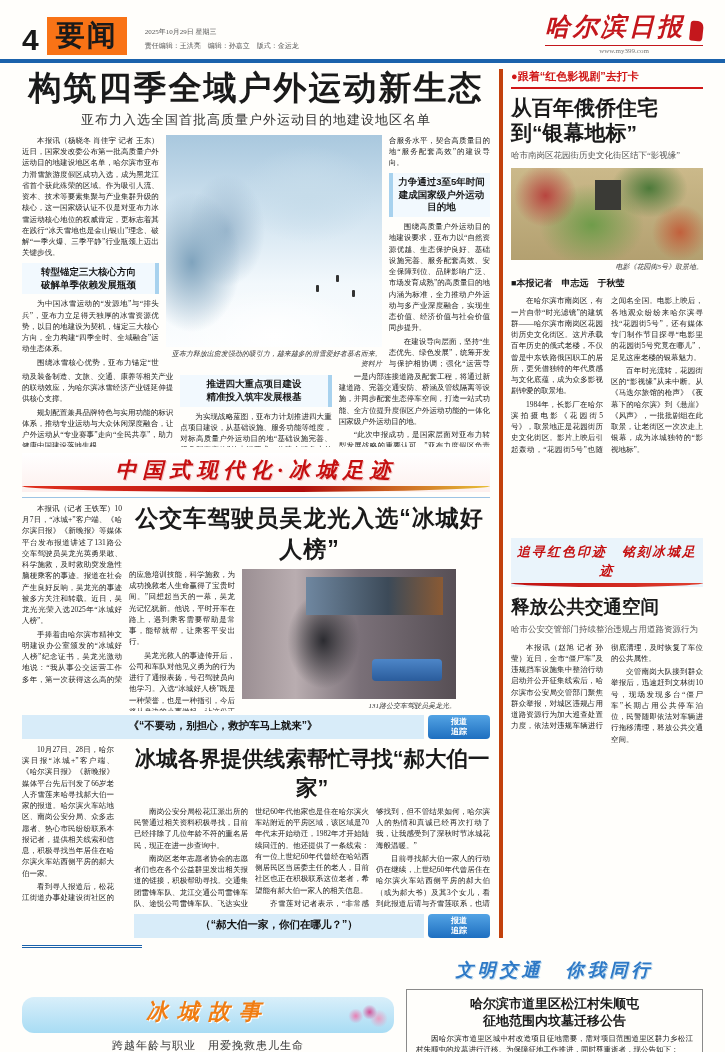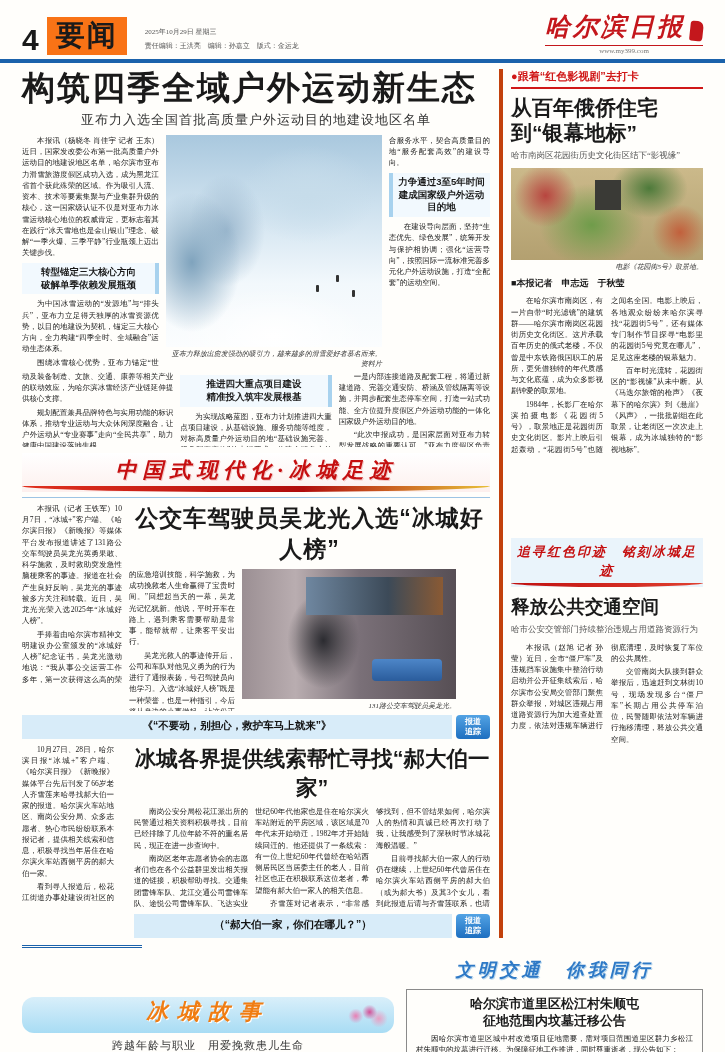--- a/index.html
+++ b/index.html
@@ -22,29 +22,29 @@
   .blue-rule { height:4px; background:#1b62ab; margin:0 0 6px 0; }
   
   .body-t { font-size:7.5px; line-height:1.5; text-align:justify; }
   .body-t p { text-indent:2em; margin-bottom:2px; }
   .caption { font-size:7px; color:#333; font-style:italic; }
   .subhead-blue { font-family:"Liberation Sans",sans-serif; font-weight:bold; font-size:9.5px; line-height:1.35;
                   text-align:center; border-right:4px solid #a8d2ee; background:#f2f9fe; padding:3px 2px; margin:4px 0; }
   .colbox { overflow:hidden; }
   .badge { background:linear-gradient(180deg,#53a3e4,#1e6fc0); color:#fff; border-radius:4px;
            font-family:"Liberation Sans",sans-serif; font-size:8px; font-weight:bold; line-height:1.25;
-           padding:2px 9px; text-align:center; align-self:center; }
+           padding:2px 23px; text-align:center; align-self:center; }
   .quote-row { display:flex; gap:4px; margin-top:4px; }
   .quote-bar { flex:1; background:#d8ecf9; font-family:"Liberation Sans",sans-serif; font-weight:bold;
                font-size:10.5px; text-align:center; padding:4px 0; color:#111; }
   
   .top-zone { display:flex; padding:0 22px; gap:9px; }
   .main-col { width:468px; }
   .side-col { width:204px; border-left:4px solid #c2410c; padding-left:8px; }
-  .lead-h1 { font-family:"Liberation Sans",sans-serif; font-size:33px; font-weight:bold; text-align:left;
+  .lead-h1 { font-family:"Liberation Sans",sans-serif; font-size:33px; font-weight:bold; text-align:center;
              letter-spacing:2px; line-height:1.15; }
   .lead-h2 { font-size:13px; text-align:center; color:#333; margin:4px 0 6px; letter-spacing:1px; }
   .lead-row1 { display:flex; gap:7px; height:232px; }
   .lead-c1 { width:138px; }
   .lead-photo-wrap { width:216px; }
   .ski-photo { width:216px; height:212px;
     background:
       radial-gradient(70px 100px at 12% 60%, #7fa3bd 0%, rgba(127,163,189,0) 70%),
       radial-gradient(55px 80px at 28% 45%, #9db9cf 0%, rgba(157,185,207,0) 70%),
       radial-gradient(90px 65px at 66% 28%, #c6dcea 0%, rgba(198,220,234,0) 75%),
@@ -174,20 +174,21 @@
               <span style="left:186px;top:155px"></span>
             </div>
             <div class="caption" style="text-align:right;margin-top:2px">亚布力释放出愈发强劲的吸引力，越来越多的滑雪爱好者慕名而来。　资料片</div>
           </div>
           <div class="lead-c3 body-t colbox">
             <p style="text-indent:0">合服务水平，契合高质量目的地“服务配套高效”的建设导向。</p>
             <div class="subhead-blue" style="border-right:none;border-left:4px solid #a8d2ee">
               <div>力争通过3至5年时间</div>
               <div>建成国家级户外运动目的地</div>
             </div>
+            <p>围绕高质量户外运动目的地建设要求，亚布力以“自然资源优越、生态保护良好、基础设施完善、服务配套高效、安全保障到位、品牌影响广泛、市场发育成熟”的高质量目的地内涵为标准，全力推动户外运动与多产业深度融合，实现生态价值、经济价值与社会价值同步提升。</p>
             <p>在建设导向层面，坚持“生态优先、绿色发展”，统筹开发与保护相协调；强化“运营导向”，按照国际一流标准完善多元化户外运动设施，打造“全配套”的运动空间。</p>
           </div>
         </div>
         <div class="lead-row2">
           <div class="body-t colbox">
             <p style="text-indent:0">动及装备制造、文旅、交通、康养等相关产业的联动效应，为哈尔滨冰雪经济产业链延伸提供核心支撑。</p>
             <p>规划配置兼具品牌特色与实用功能的标识体系，推动专业运动与大众休闲深度融合，让户外运动从“专业赛事”走向“全民共享”，助力健康中国建设落地生根。</p>
           </div>
           <div class="body-t colbox">
             <div class="subhead-blue">

